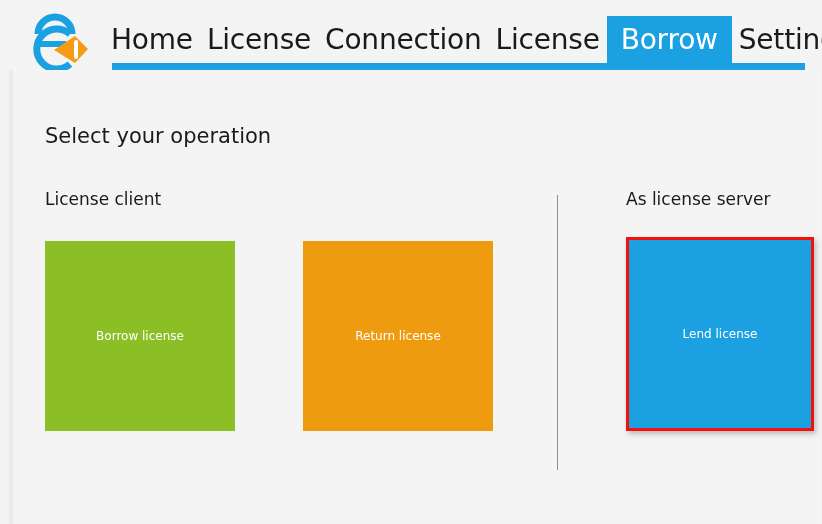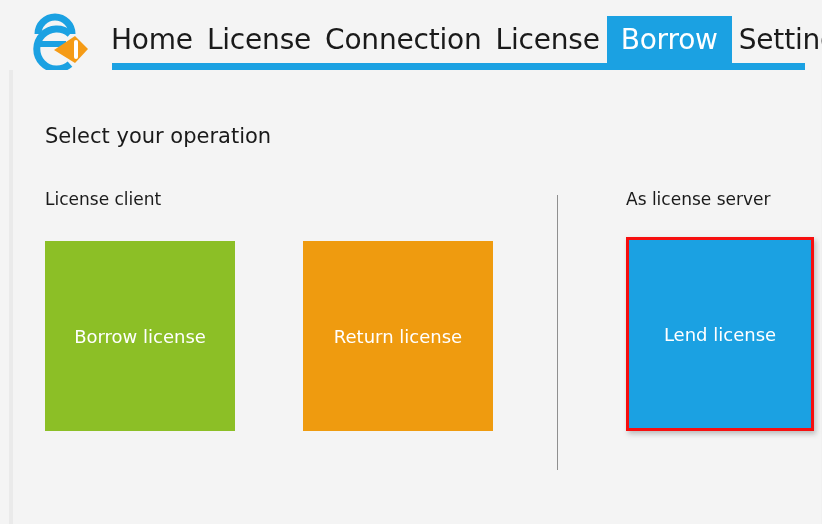--- a/index.html
+++ b/index.html
@@ -145,21 +145,21 @@
     background: #8f8f8f;
   }
 
   
   .tile {
     position: absolute;
     display: flex;
     align-items: center;
     justify-content: center;
     color: #ffffff;
-    font-size: 18px;
+    font-size: 12px;
     white-space: nowrap;
     box-sizing: border-box;
     cursor: pointer;
     user-select: none;
   }
 
   .tile-borrow {
     left: 16px;
     top: 171px;
     width: 190px;

